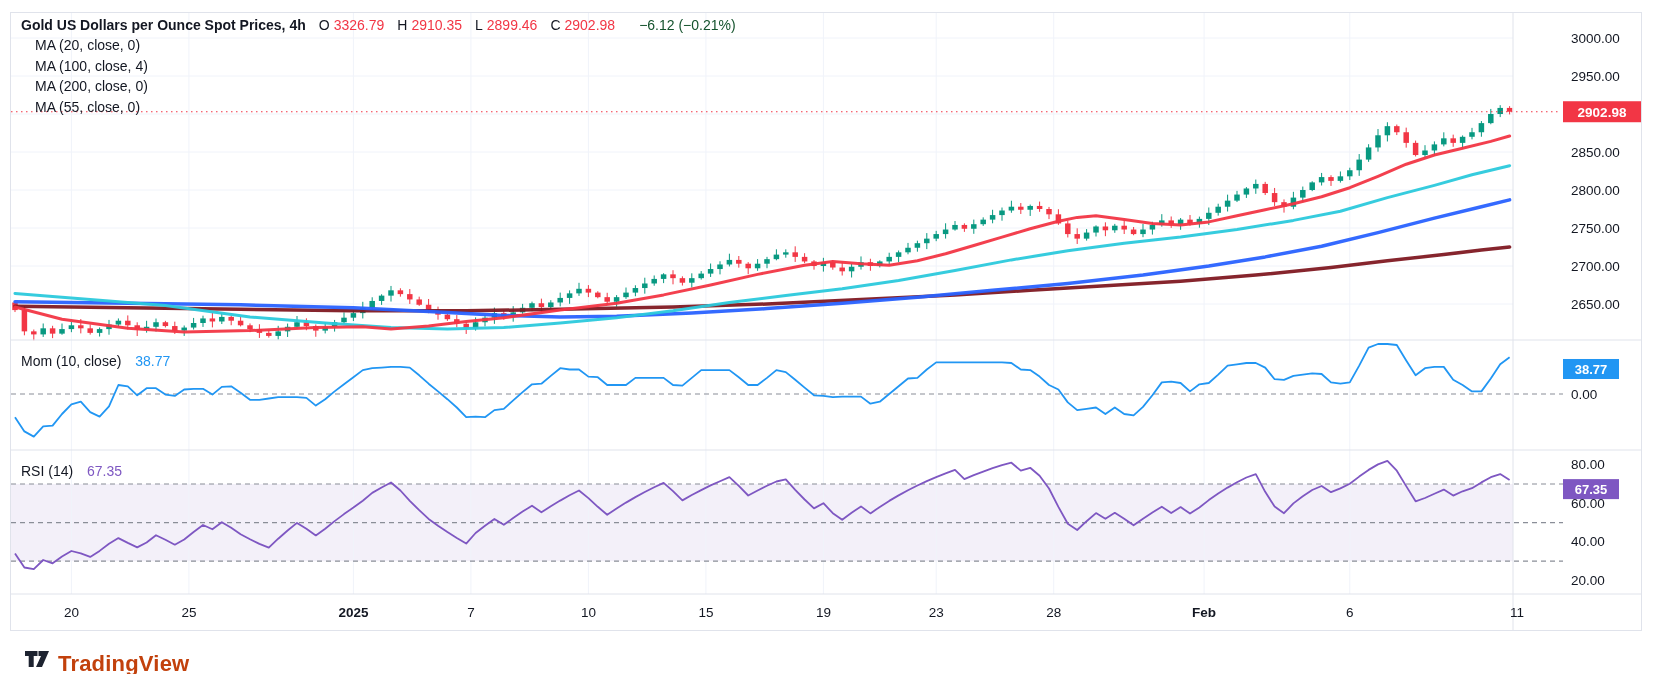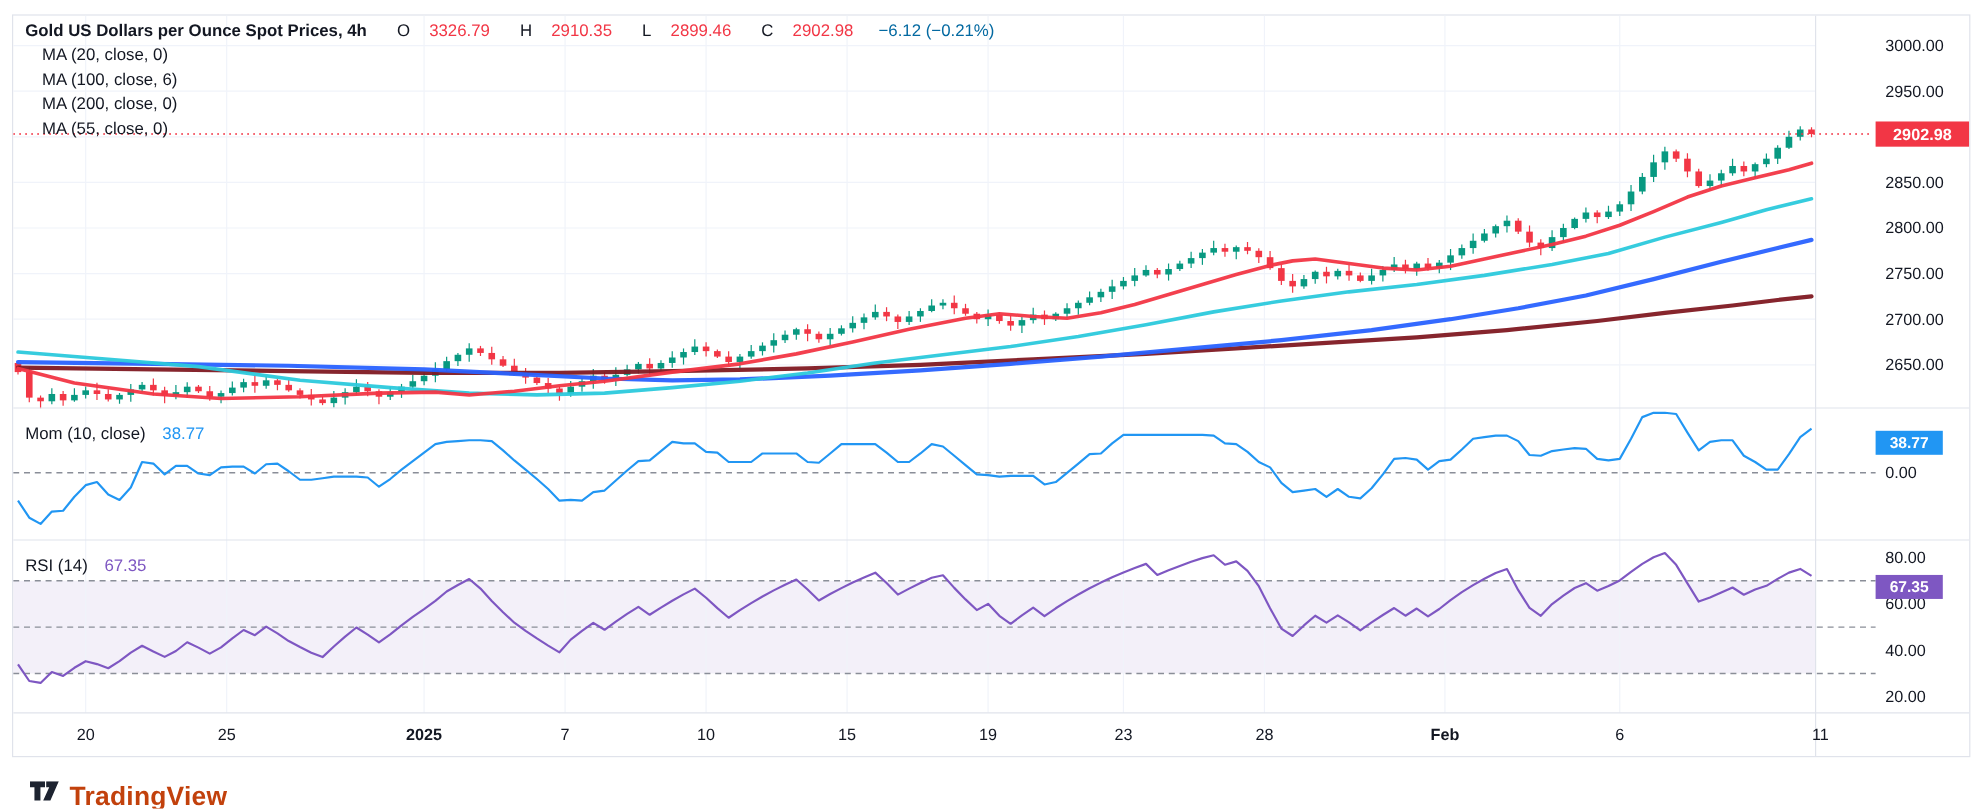--- a/index.html
+++ b/index.html
@@ -1,26 +1,26 @@
 <!DOCTYPE html>
 <html><head>
 <meta charset="utf-8">
 <style>
   html,body{margin:0;padding:0;background:#fff;}
   .stage{position:relative;width:1654px;height:674px;background:#ffffff;
          font-family:"Liberation Sans",sans-serif;overflow:hidden;}
   .widget{position:absolute;left:10px;top:12px;width:1630px;height:617px;
           border:1px solid #e0e3eb;box-sizing:content-box;background:#fff;}
   #chart-svg{position:absolute;left:0;top:0;}
-  .legend{position:absolute;left:10px;display:flex;align-items:center;gap:16px;
+  .legend{position:absolute;left:10px;display:flex;align-items:center;gap:4px;
           font-size:14px;color:#131722;white-space:nowrap;pointer-events:auto;}
   .legend .t{font-weight:600;}
   .legend .k{margin-left:9px;color:#131722;}
   .legend .v{color:#f23645;}
-  .legend .chg{margin-left:5px;color:#0369a1;}
+  .legend .chg{margin-left:20px;color:#14532d;}
   .ma-row{position:absolute;left:10px;font-size:14px;color:#131722;white-space:nowrap;margin-left:14px;}
   .ind-legend{position:absolute;left:10px;font-size:14px;color:#131722;white-space:nowrap;}
   .ind-legend .val{margin-left:10px;font-weight:400;}
   .mom-val{color:#2196f3;}
   .rsi-val{color:#7e57c2;}
   .logo{position:absolute;left:25px;top:641px;display:flex;align-items:center;gap:8px;
         color:#131722;text-decoration:none;}
   .logo-text{font-size:22px;font-weight:600;color:#c2410c;letter-spacing:0.2px;margin-top:10px;}
   text{font-family:"Liberation Sans",sans-serif;}
 </style>
@@ -445,21 +445,21 @@
         <span class="v">3326.79</span>
       <span class="k">H</span>
         <span class="v">2910.35</span>
       <span class="k">L</span>
         <span class="v">2899.46</span>
       <span class="k">C</span>
         <span class="v">2902.98</span>
       <span class="chg">−6.12 (−0.21%)</span>
     </div>
     <div class="ma-row" style="top:24px;">MA (20, close, 0)</div>
-    <div class="ma-row" style="top:45px;">MA (100, close, 6)</div>
+    <div class="ma-row" style="top:45px;">MA (100, close, 4)</div>
     <div class="ma-row" style="top:65px;text-align:right;">MA (200, close, 0)</div>
     <div class="ma-row" style="top:86px;text-align:right;">MA (55, close, 0)</div>
 
     <div class="ind-legend" style="top:340px;">
       <span>Mom (10, close)</span>
       <span class="val mom-val">38.77</span>
     </div>
 
     <div class="ind-legend" style="top:450px;">
       <span>RSI (14)</span>

